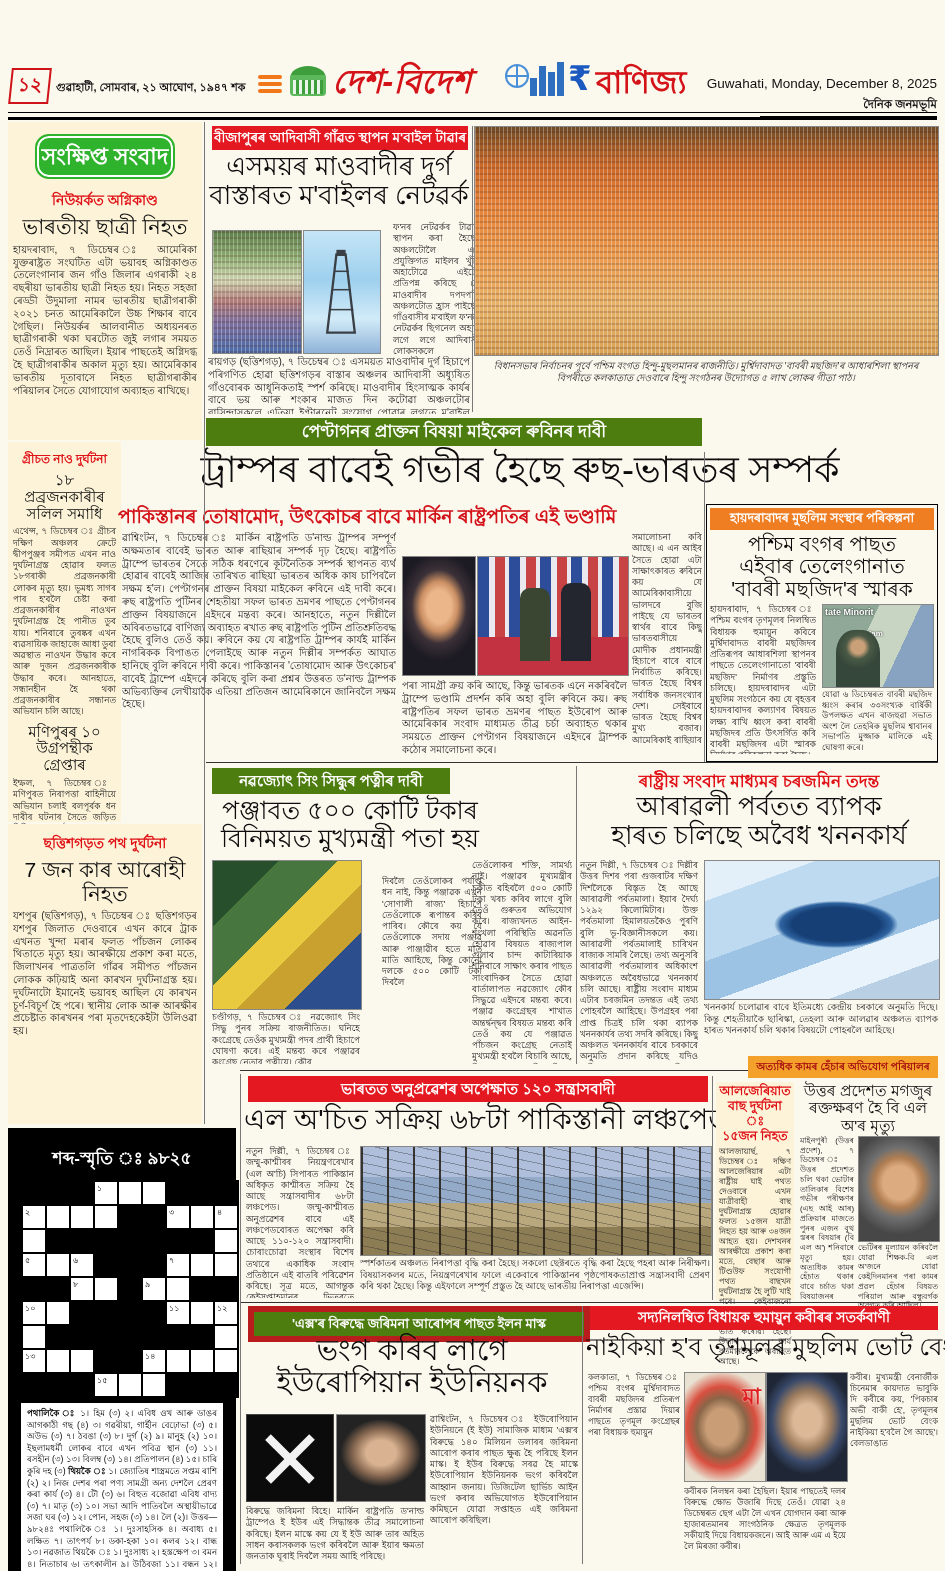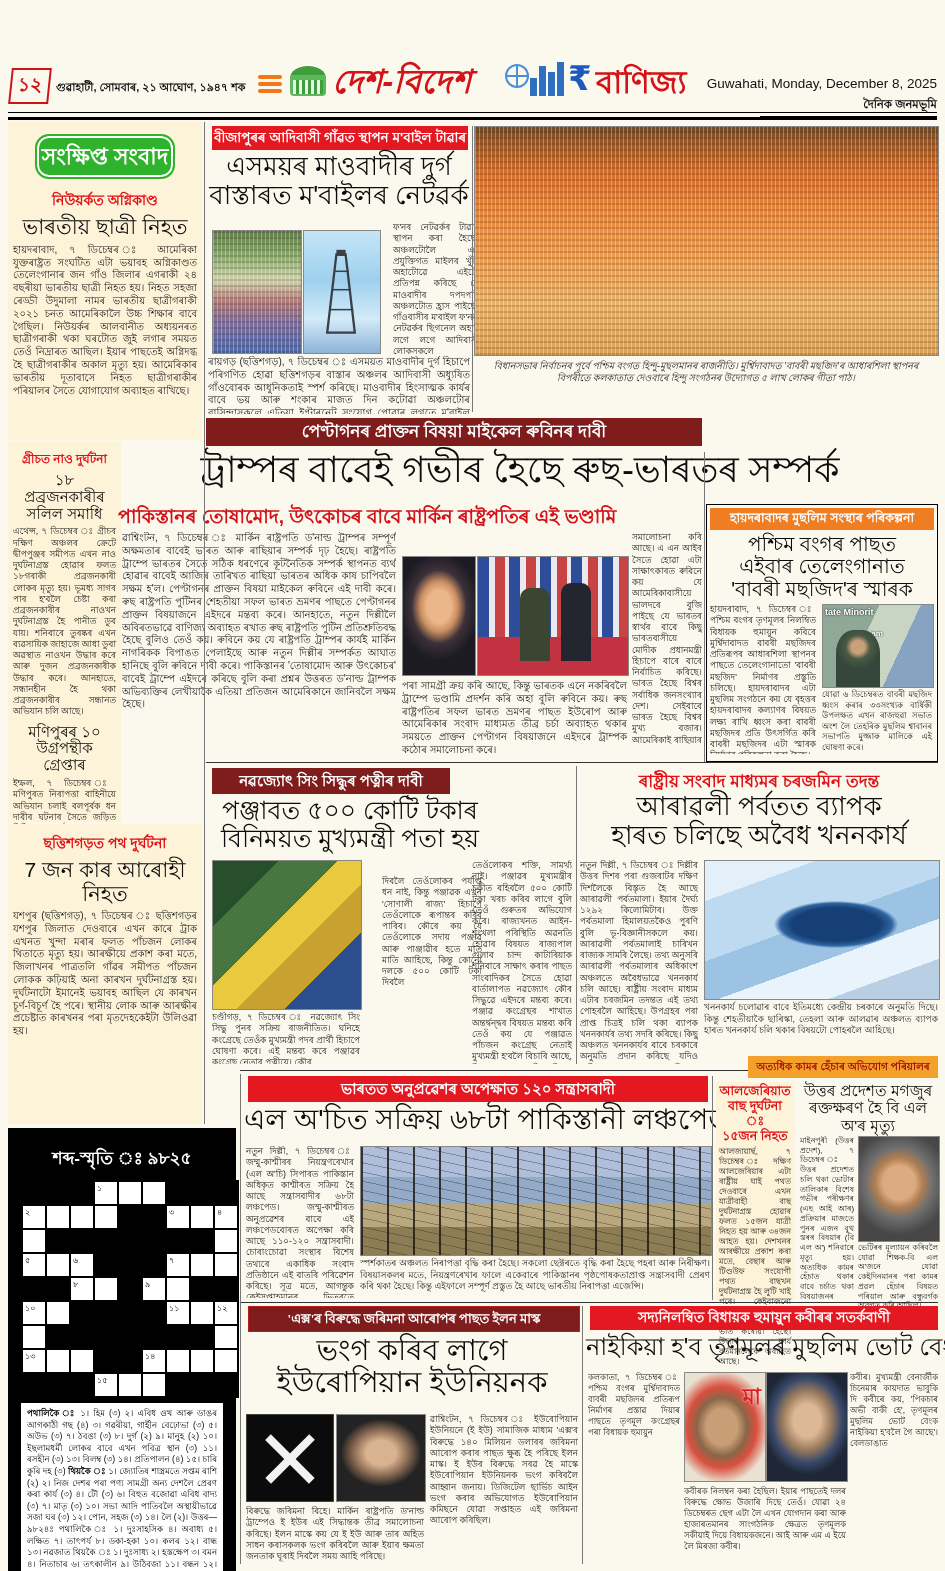--- a/index.html
+++ b/index.html
@@ -6,21 +6,21 @@
   body{width:945px;height:1571px;background:#f3efe2;font-family:"Liberation Sans","DejaVu Sans",sans-serif;color:#111;}
   #page{position:relative;width:945px;height:1571px;background:#fbf8ee;overflow:hidden;}
   .abs{position:absolute;}
   .jt{text-align:justify;line-height:1.28;}
   .body-txt{font-size:10px;color:#1a1a1a;}
   .body-sm{font-size:8.8px;color:#1a1a1a;}
   .hl{font-weight:normal;color:#0c0c0c;text-align:center;line-height:1.12;}
   .kicker{color:#e01218;font-weight:bold;text-align:center;}
   .banner{color:#fff;font-weight:bold;text-align:center;display:flex;align-items:center;justify-content:center;}
   .banner.red{background:#e41820;}
-  .banner.magenta{background:#7f1d1d;text-align:right;}
+  .banner.magenta{background:#4d7c0f;text-align:right;}
   .banner.orange{background:#ef7d22;}
   .banner.orange2{background:#f4a12c;color:#a80f0f;}
   .cream{background:#fcf3d8;}
   .caption{font-family:"Liberation Serif","DejaVu Serif",serif;font-style:italic;font-size:9.5px;line-height:1.3;color:#222;}
   .vrule{border-left:1px solid #777;}
   .hrule{border-top:1px solid #333;}
   .rule-double{border-top:1.5px solid #000;border-bottom:3.5px solid #000;height:4px;}
   .photo{position:absolute;overflow:hidden;border:1px solid #888;}
   .speckle::before{content:"";position:absolute;inset:0;background:
     repeating-linear-gradient(90deg,rgba(255,255,255,.30) 0 1px,transparent 1px 4px),
@@ -322,21 +322,21 @@
 
   <div class="banner orange2 abs" style="left:748px;top:1056px;width:190px;height:22px;font-size:10.5px;text-align:center;">অত্যধিক কামৰ হেঁচাৰ অভিযোগ পৰিয়ালৰ</div>
   <div class="hl pre abs" style="left:798px;top:1082px;width:140px;font-size:15.5px;">উত্তৰ প্ৰদেশত মগজুৰ
 ৰক্তক্ষৰণ হৈ বি এল অ'ৰ মৃত্যু</div>
   <p class="jt abs" style="left:800px;top:1136px;width:54px;height:164px;margin:0;font-size:7.8px;line-height:1.25;overflow:hidden;color:#1a1a1a;">মাইনপুৰী (উত্তৰ প্ৰদেশ), ৭ ডিচেম্বৰ ঃ উত্তৰ প্ৰদেশত চলি থকা ভোটাৰ তালিকাৰ বিশেষ গভীৰ পৰীক্ষণৰ (এছ আই আৰ) প্ৰক্ৰিয়াৰ মাজতে পুনৰ এজন বুথ স্তৰৰ বিষয়াৰ (বি এল অ') শনিবাৰে মৃত্যু হয়। অত্যধিক কামৰ হেঁচাত থকাৰ বাবে চৰ্চাত থকা বিষয়াজনৰ মগজুত ৰক্তক্ষৰণ হৈ মৃত্যু হয় বুলি পৰিয়ালৰ লোকে অভিযোগ কৰে। ঘৰে ঘৰে গৈ</p>
   <div class="photo ph-blo" style="left:858px;top:1136px;width:80px;height:104px;"></div>
   <p class="jt abs" style="left:858px;top:1243px;width:80px;margin:0;font-size:7.8px;line-height:1.25;color:#1a1a1a;">ভেটিৰৰ মূল্যায়ন কৰিবলৈ যোৱা শিক্ষক-বি এল অ'জনে যোৱা কেইদিনমানৰ পৰা কামৰ প্ৰৱল হেঁচাৰ বিষয়ত পৰিয়াল আৰু বন্ধুবৰ্গক অৱগত কৰি আছিল।</p>
 
   <div class="abs hrule" style="left:240px;top:1302px;width:698px;"></div>
 
-  <div class="banner magenta abs" style="left:248px;top:1306px;width:330px;height:24px;font-size:13px;border:1px solid #b91c1c;font-family:Liberation Serif, serif;">'এক্স'ৰ বিৰুদ্ধে জৰিমনা আৰোপৰ পাছত ইলন মাস্ক</div>
+  <div class="banner magenta abs" style="left:248px;top:1306px;width:330px;height:24px;font-size:13px;border:6px solid #b91c1c;">'এক্স'ৰ বিৰুদ্ধে জৰিমনা আৰোপৰ পাছত ইলন মাস্ক</div>
   <div class="hl pre abs" style="left:244px;top:1334px;width:336px;font-size:29px;">ভংগ কৰিব লাগে
 ইউৰোপিয়ান ইউনিয়নক</div>
   <div class="photo ph-x" style="left:246px;top:1414px;width:86px;height:86px;"></div>
   <div class="photo ph-musk" style="left:336px;top:1414px;width:88px;height:86px;"></div>
   <p class="jt abs body-sm" style="left:430px;top:1414px;width:148px;height:148px;margin:0;overflow:hidden;">ৱাশ্বিংটন, ৭ ডিচেম্বৰ ঃ ইউৰোপিয়ান ইউনিয়নে (ই ইউ) সামাজিক মাধ্যম 'এক্স'ৰ বিৰুদ্ধে ১৪০ মিলিয়ন ডলাৰৰ জৰিমনা আৰোপ কৰাৰ পাছত ক্ষুব্ধ হৈ পৰিছে ইলন মাস্ক। ই ইউৰ বিৰুদ্ধে সৰৱ হৈ মাস্কে ইউৰোপিয়ান ইউনিয়নক ভংগ কৰিবলৈ আহ্বান জনায়। ডিজিটেল ছাৰ্ভিচ আইন ভংগ কৰাৰ অভিযোগত ইউৰোপিয়ান কমিছনে যোৱা সপ্তাহত এই জৰিমনা আৰোপ কৰিছিল।</p>
   <p class="jt abs body-sm" style="left:246px;top:1506px;width:178px;height:58px;margin:0;overflow:hidden;">বিৰুদ্ধে জৰিমনা বিহে। মাৰ্কিন ৰাষ্ট্ৰপতি ড'নাল্ড ট্ৰাম্পেও ই ইউৰ এই সিদ্ধান্তক তীব্ৰ সমালোচনা কৰিছে। ইলন মাস্কে কয় যে ই ইউ আৰু তাৰ অহিত সাধন কৰাসকলক ভংগ কৰিবলৈ আৰু ইয়াৰ ক্ষমতা জনতাক ঘূৰাই দিবলৈ সময় আহি পৰিছে।</p>
 
   <div class="banner red abs" style="left:590px;top:1306px;width:348px;height:24px;font-size:14px;">সদ্যনিলম্বিত বিধায়ক হুমায়ুন কবীৰৰ সতৰ্কবাণী</div>
   <div class="hl abs" style="left:586px;top:1334px;width:354px;font-size:24px;white-space:nowrap;">নাইকিয়া হ'ব তৃণমূলৰ মুছলিম ভোট বেংক</div>
   <p class="jt abs" style="left:588px;top:1372px;width:92px;height:192px;margin:0;font-size:8.4px;line-height:1.3;overflow:hidden;color:#1a1a1a;">কলকাতা, ৭ ডিচেম্বৰ ঃ পশ্চিম বংগৰ মুৰ্শ্বিদাবাদত বাবৰী মছজিদৰ প্ৰতিৰূপ নিৰ্মাণৰ প্ৰস্তাৱ দিয়াৰ পাছতে তৃণমূল কংগ্ৰেছৰ পৰা বিধায়ক হুমায়ুন</p>

